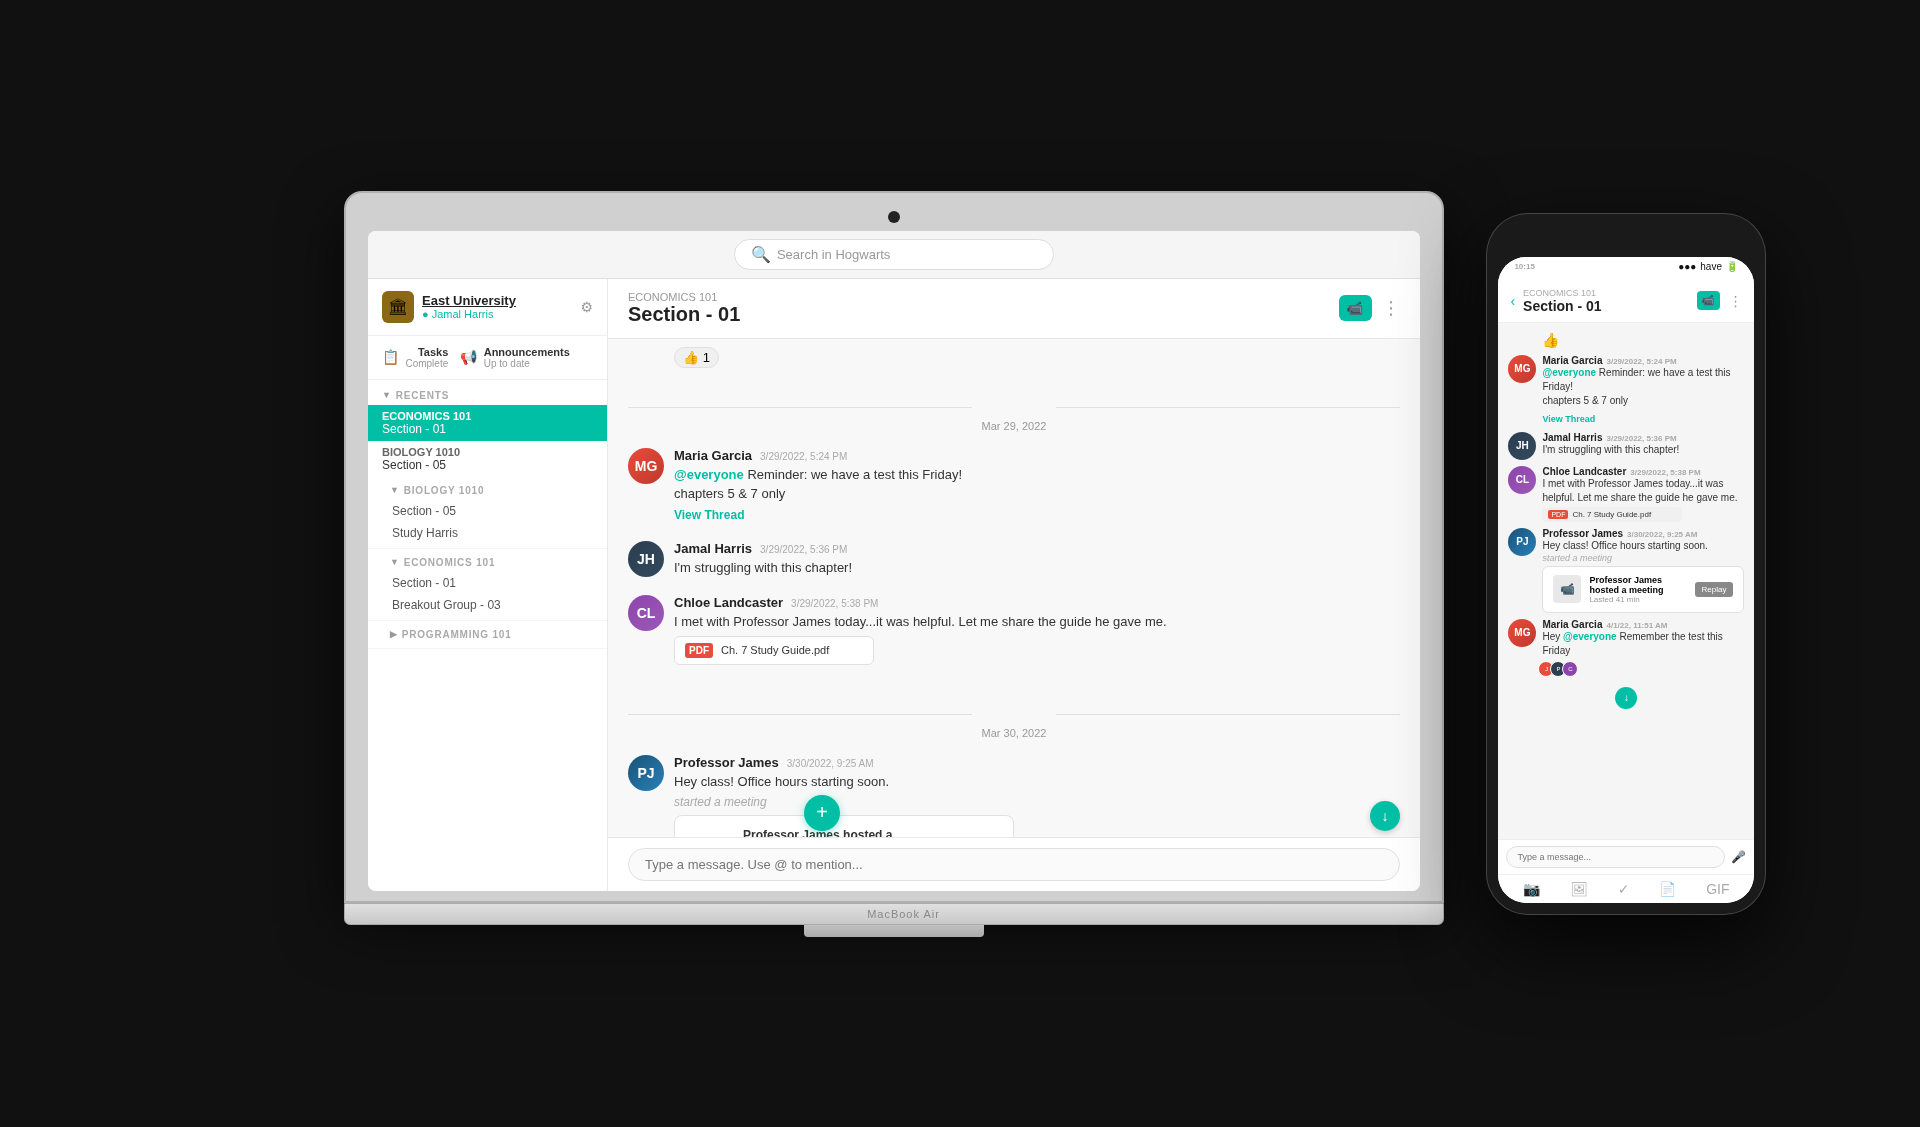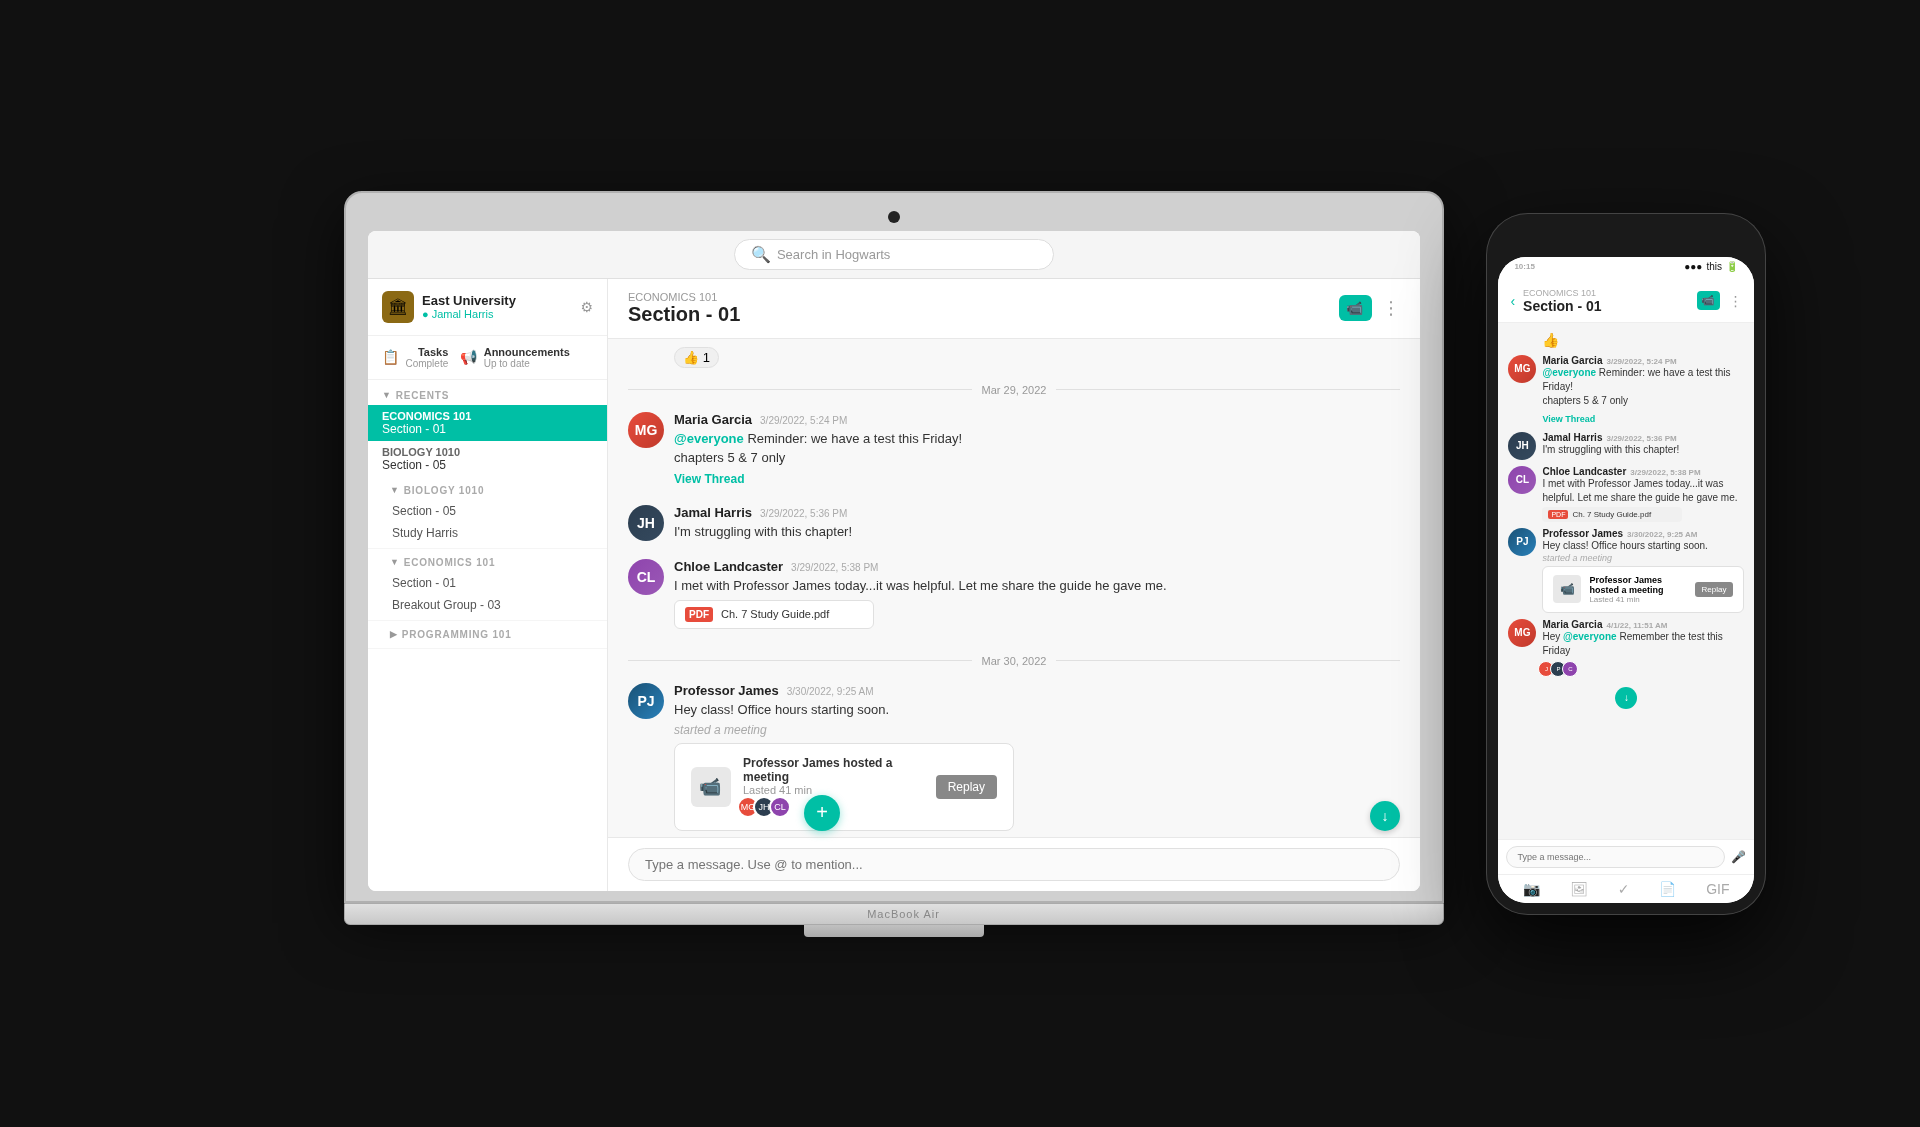--- a/index.html
+++ b/index.html
@@ -146,20 +146,21 @@
       display: flex;
       align-items: center;
       justify-content: center;
       font-size: 16px;
     }
 
     .org-info .org-name {
       font-size: 13px;
       font-weight: 600;
       color: #222;
+      text-decoration: underline;
     }
 
     .org-info .org-user {
       font-size: 11px;
       color: #00bfa5;
     }
 
     .org-user::before {
       content: '● ';
       color: #00bfa5;
@@ -333,20 +334,21 @@
 
     .date-divider-line {
       flex: 1;
       height: 1px;
       background: #e0e0e0;
     }
 
     .date-divider-text {
       font-size: 11px;
       color: #999;
+      margin-top: 36px;
     }
 
     .message-row {
       display: flex;
       gap: 10px;
       margin-bottom: 10px;
       padding: 4px 0;
     }
 
     .avatar {
@@ -1104,21 +1106,21 @@
 
   <div class="phone">
     <div class="phone-frame">
 
       <div style="background:#fff; border-radius:28px; overflow:hidden;margin-top:32px;">
 
         <div class="phone-notch-area">
           <span class="phone-time">10:15</span>
           <div class="phone-status-icons">
             <span>●●●</span>
-            <span>this</span>
+            <span>have</span>
             <span>🔋</span>
           </div>
         </div>
 
         <div class="phone-channel-header">
           <span class="phone-back">‹</span>
           <div class="phone-channel-info">
             <div class="phone-channel-course">ECONOMICS 101</div>
             <div class="phone-channel-name">Section - 01</div>
           </div>

